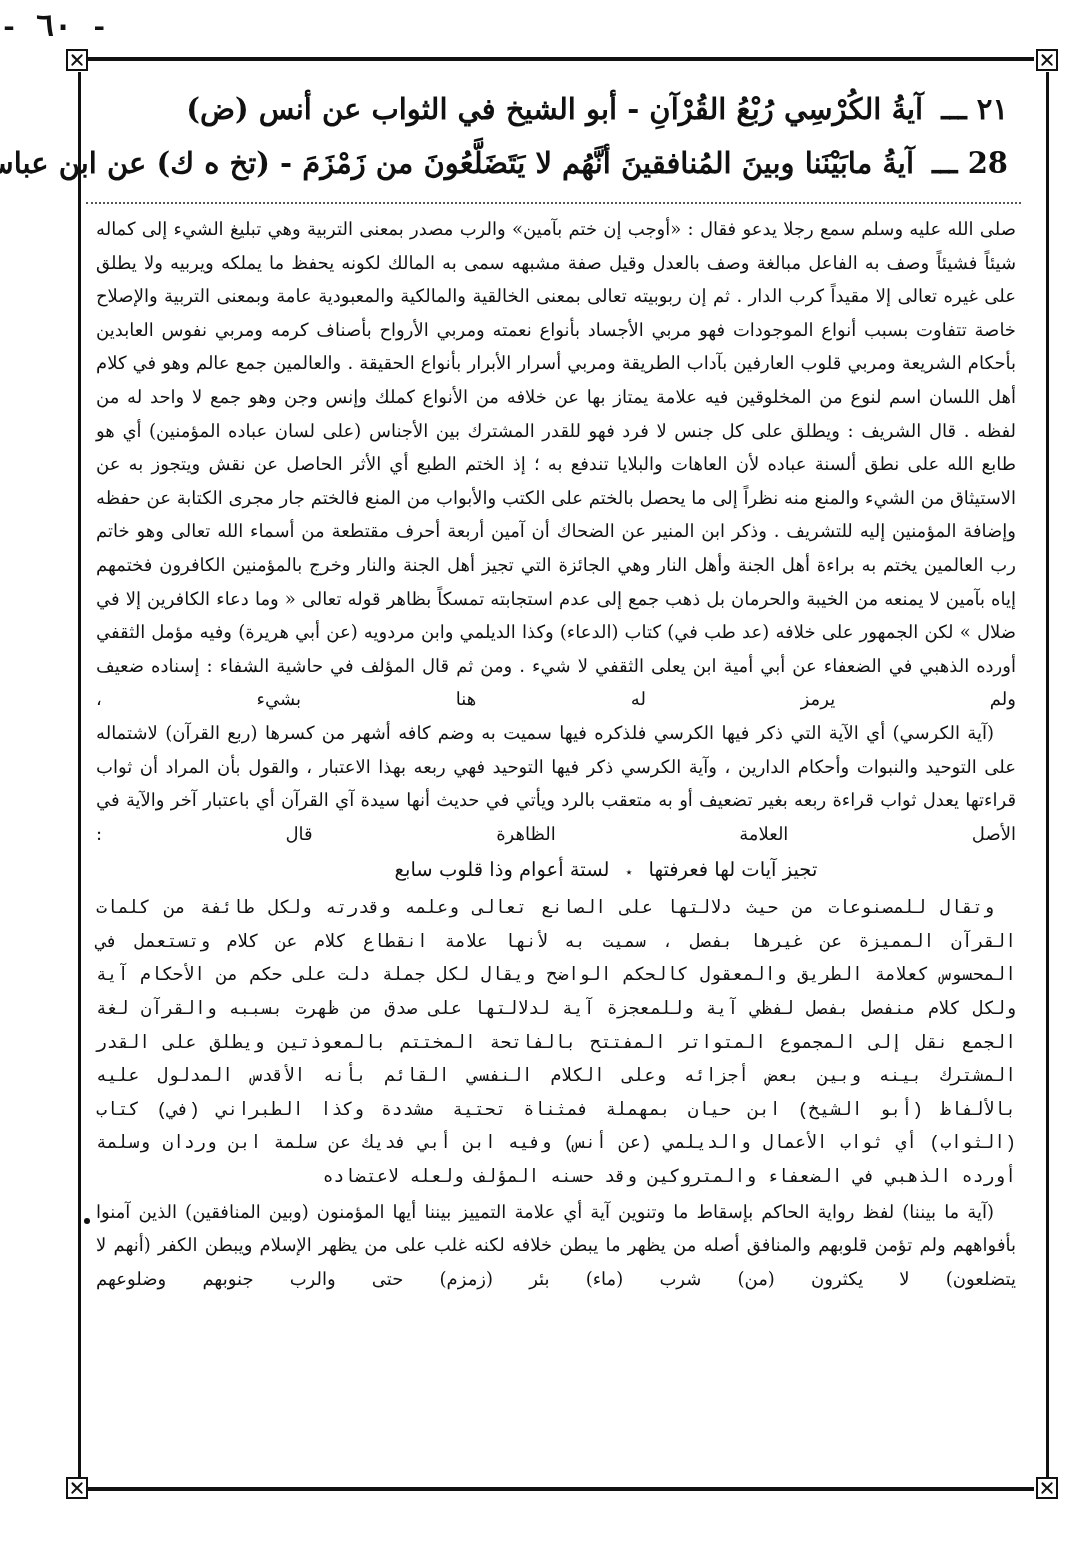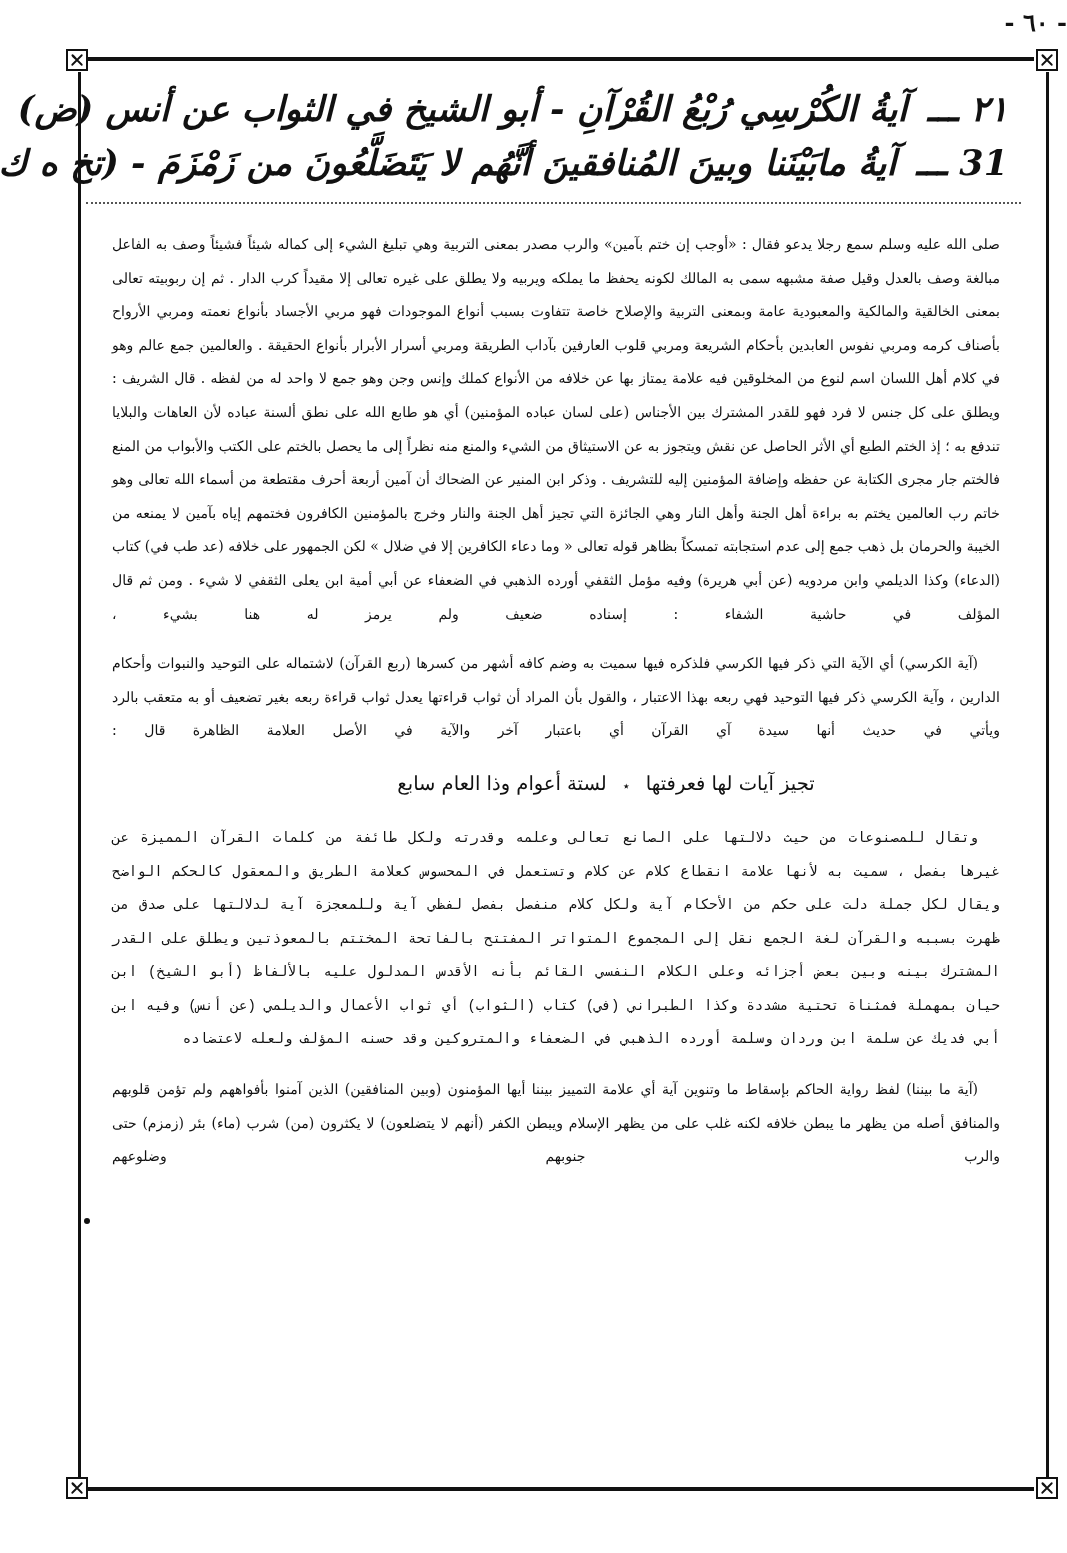--- a/index.html
+++ b/index.html
@@ -13,25 +13,26 @@
     position: relative;
     overflow: hidden;
     font-family: "DejaVu Serif", "Liberation Serif", serif;
     color: #111111;
   }
   .page-number {
     position: absolute;
     top: 8px;
     left: 0;
     width: 1067px;
-    text-align: right;
-    font-size: 24px;
+    text-align: left;
+    font-size: 30px;
     font-weight: bold;
     direction: rtl;
     letter-spacing: 2px;
+    font-family: Liberation Mono, monospace;
   }
   .frame-top, .frame-bottom {
     position: absolute;
     left: 74px;
     width: 960px;
     height: 4px;
     background: #111;
   }
   .frame-top { top: 57px; }
   .frame-bottom { top: 1487px; }
@@ -69,42 +70,41 @@
     position: absolute;
     left: 96px;
     width: 920px;
     direction: rtl;
     text-align: justify;
   }
   .hadith-list {
     top: 82px;
   }
   .hadith {
-    font-size: 35px;
+    font-size: 29px;
     font-weight: bold;
     line-height: 54px;
     white-space: nowrap;
     padding-right: 8px;
-    font-style: italic;
   }
   .hadith .num { margin-left: 8px; }
   .dotted-sep {
     position: absolute;
     left: 86px;
     top: 202px;
     width: 935px;
     border-top: 2px dotted #555;
   }
   .commentary {
     top: 212px;
   }
   .para {
-    font-size: 14px;
+    font-size: 18px;
     line-height: 33.6px;
-    margin: 16px;
+    margin: 0;
     text-align: justify;
     text-align-last: justify;
   }
   .para.last-line-normal {
     text-align-last: right;
     font-family: Liberation Mono, monospace;
   }
   .para.indent { text-indent: 22px; }
   .verse {
     font-size: 19.5px;
@@ -154,32 +154,32 @@
       <path d="M10 10 C4 2,2 4,10 10 C18 2,16 4,10 10 C18 18,16 16,10 10 C2 18,4 16,10 10Z" fill="none" stroke="#111" stroke-width="2"></path>
     </svg>
 </div>
 
 <div class="content hadith-list">
   <div class="hadith">
     <span class="num">٢١ ـــ</span>
     <span>آيةُ الكُرْسِي رُبْعُ القُرْآنِ - أبو الشيخ في الثواب عن أنس (ض)</span>
   </div>
   <div class="hadith">
-    <span class="num">31 ـــ</span>
+    <span class="num">28 ـــ</span>
     <span>آيةُ مابَيْنَنا وبينَ المُنافقينَ أنَّهُم لا يَتَضَلَّعُونَ من زَمْزَمَ - (تخ ه ك) عن ابن عباس (صح)</span>
   </div>
 </div>
 
 <div class="dotted-sep"></div>
 
 <div class="content commentary">
   <p class="para">صلى الله عليه وسلم سمع رجلا يدعو فقال : «أوجب إن ختم بآمين» والرب مصدر بمعنى التربية وهي تبليغ الشيء إلى كماله شيئاً فشيئاً وصف به الفاعل مبالغة وصف بالعدل وقيل صفة مشبهه سمى به المالك لكونه يحفظ ما يملكه ويربيه ولا يطلق على غيره تعالى إلا مقيداً كرب الدار . ثم إن ربوبيته تعالى بمعنى الخالقية والمالكية والمعبودية عامة وبمعنى التربية والإصلاح خاصة تتفاوت بسبب أنواع الموجودات فهو مربي الأجساد بأنواع نعمته ومربي الأرواح بأصناف كرمه ومربي نفوس العابدين بأحكام الشريعة ومربي قلوب العارفين بآداب الطريقة ومربي أسرار الأبرار بأنواع الحقيقة . والعالمين جمع عالم وهو في كلام أهل اللسان اسم لنوع من المخلوقين فيه علامة يمتاز بها عن خلافه من الأنواع كملك وإنس وجن وهو جمع لا واحد له من لفظه . قال الشريف : ويطلق على كل جنس لا فرد فهو للقدر المشترك بين الأجناس (على لسان عباده المؤمنين) أي هو طابع الله على نطق ألسنة عباده لأن العاهات والبلايا تندفع به ؛ إذ الختم الطبع أي الأثر الحاصل عن نقش ويتجوز به عن الاستيثاق من الشيء والمنع منه نظراً إلى ما يحصل بالختم على الكتب والأبواب من المنع فالختم جار مجرى الكتابة عن حفظه وإضافة المؤمنين إليه للتشريف . وذكر ابن المنير عن الضحاك أن آمين أربعة أحرف مقتطعة من أسماء الله تعالى وهو خاتم رب العالمين يختم به براءة أهل الجنة وأهل النار وهي الجائزة التي تجيز أهل الجنة والنار وخرج بالمؤمنين الكافرون فختمهم إياه بآمين لا يمنعه من الخيبة والحرمان بل ذهب جمع إلى عدم استجابته تمسكاً بظاهر قوله تعالى « وما دعاء الكافرين إلا في ضلال » لكن الجمهور على خلافه (عد طب في) كتاب (الدعاء) وكذا الديلمي وابن مردويه (عن أبي هريرة) وفيه مؤمل الثقفي أورده الذهبي في الضعفاء عن أبي أمية ابن يعلى الثقفي لا شيء . ومن ثم قال المؤلف في حاشية الشفاء : إسناده ضعيف ولم يرمز له هنا بشيء ،</p>
   <p class="para indent">(آية الكرسي) أي الآية التي ذكر فيها الكرسي فلذكره فيها سميت به وضم كافه أشهر من كسرها (ربع القرآن) لاشتماله على التوحيد والنبوات وأحكام الدارين ، وآية الكرسي ذكر فيها التوحيد فهي ربعه بهذا الاعتبار ، والقول بأن المراد أن ثواب قراءتها يعدل ثواب قراءة ربعه بغير تضعيف أو به متعقب بالرد ويأتي في حديث أنها سيدة آي القرآن أي باعتبار آخر والآية في الأصل العلامة الظاهرة قال :</p>
   <p class="verse">
     <span>تجيز آيات لها فعرفتها</span>
     <span class="sep">٭</span>
-    <span>لستة أعوام وذا العام سابع</span>
+    <span>لستة أعوام وذا قلوب سابع</span>
   </p>
   <p class="para indent last-line-normal">وتقال للمصنوعات من حيث دلالتها على الصانع تعالى وعلمه وقدرته ولكل طائفة من كلمات القرآن المميزة عن غيرها بفصل ، سميت به لأنها علامة انقطاع كلام عن كلام وتستعمل في المحسوس كعلامة الطريق والمعقول كالحكم الواضح ويقال لكل جملة دلت على حكم من الأحكام آية ولكل كلام منفصل بفصل لفظي آية وللمعجزة آية لدلالتها على صدق من ظهرت بسببه والقرآن لغة الجمع نقل إلى المجموع المتواتر المفتتح بالفاتحة المختتم بالمعوذتين ويطلق على القدر المشترك بينه وبين بعض أجزائه وعلى الكلام النفسي القائم بأنه الأقدس المدلول عليه بالألفاظ (أبو الشيخ) ابن حيان بمهملة فمثناة تحتية مشددة وكذا الطبراني (في) كتاب (الثواب) أي ثواب الأعمال والديلمي (عن أنس) وفيه ابن أبي فديك عن سلمة ابن وردان وسلمة أورده الذهبي في الضعفاء والمتروكين وقد حسنه المؤلف ولعله لاعتضاده</p>
   <p class="para indent">(آية ما بيننا) لفظ رواية الحاكم بإسقاط ما وتنوين آية أي علامة التمييز بيننا أيها المؤمنون (وبين المنافقين) الذين آمنوا بأفواههم ولم تؤمن قلوبهم والمنافق أصله من يظهر ما يبطن خلافه لكنه غلب على من يظهر الإسلام ويبطن الكفر (أنهم لا يتضلعون) لا يكثرون (من) شرب (ماء) بئر (زمزم) حتى والرب جنوبهم وضلوعهم</p>
 </div>
 
 <div class="margin-mark"></div>
 
 </body></html>

